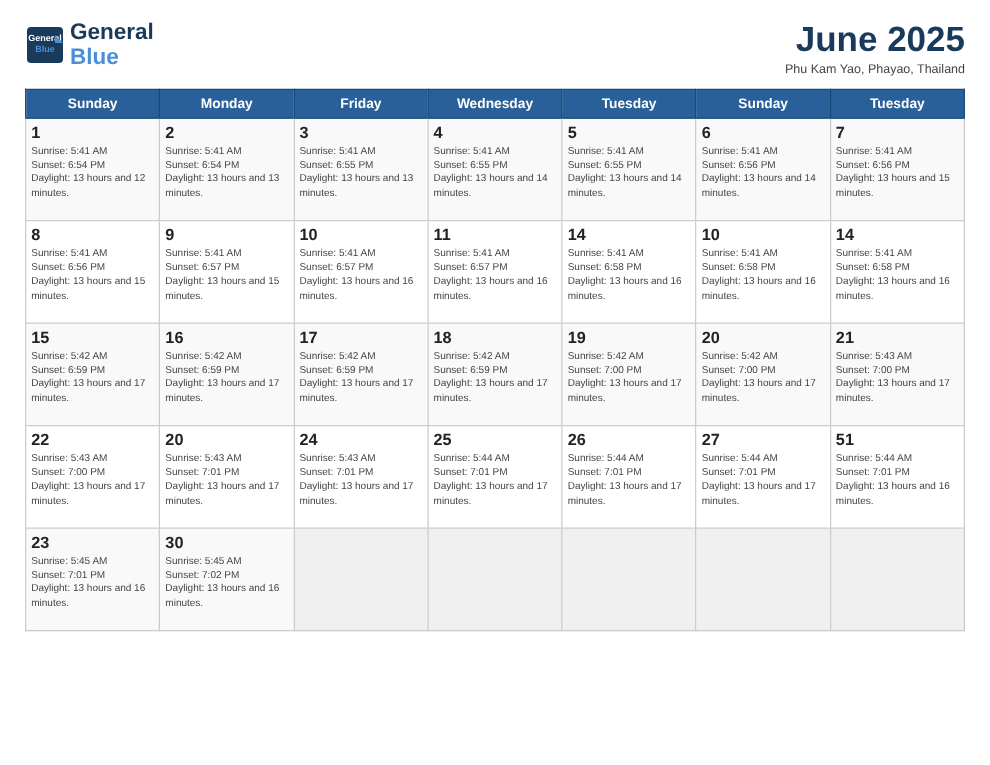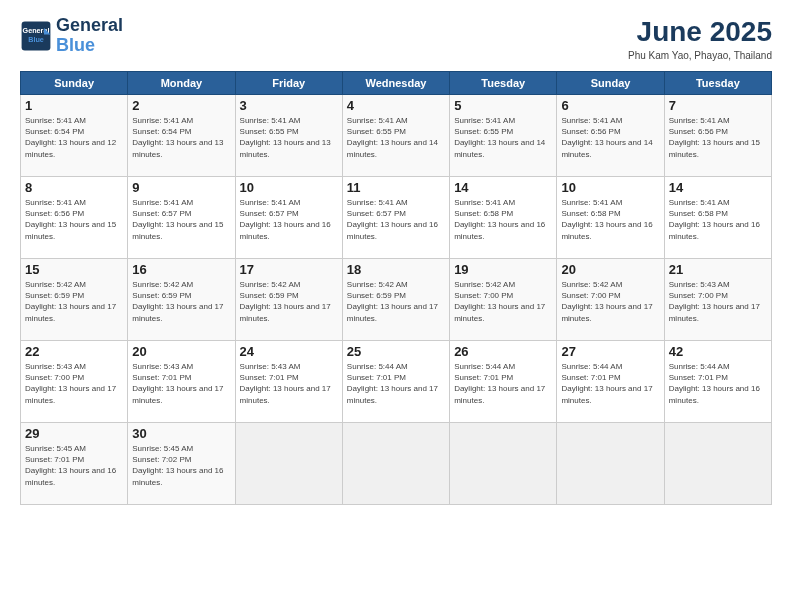--- a/index.html
+++ b/index.html
@@ -155,24 +155,24 @@
           <td><span class="day-num">20</span><span class="day-info">Sunrise: 5:42 AM<br>Sunset: 7:00 PM<br>Daylight: 13 hours and 17 minutes.</span></td>
           <td><span class="day-num">21</span><span class="day-info">Sunrise: 5:43 AM<br>Sunset: 7:00 PM<br>Daylight: 13 hours and 17 minutes.</span></td>
         </tr>
         <tr>
           <td><span class="day-num">22</span><span class="day-info">Sunrise: 5:43 AM<br>Sunset: 7:00 PM<br>Daylight: 13 hours and 17 minutes.</span></td>
           <td><span class="day-num">20</span><span class="day-info">Sunrise: 5:43 AM<br>Sunset: 7:01 PM<br>Daylight: 13 hours and 17 minutes.</span></td>
           <td><span class="day-num">24</span><span class="day-info">Sunrise: 5:43 AM<br>Sunset: 7:01 PM<br>Daylight: 13 hours and 17 minutes.</span></td>
           <td><span class="day-num">25</span><span class="day-info">Sunrise: 5:44 AM<br>Sunset: 7:01 PM<br>Daylight: 13 hours and 17 minutes.</span></td>
           <td><span class="day-num">26</span><span class="day-info">Sunrise: 5:44 AM<br>Sunset: 7:01 PM<br>Daylight: 13 hours and 17 minutes.</span></td>
           <td><span class="day-num">27</span><span class="day-info">Sunrise: 5:44 AM<br>Sunset: 7:01 PM<br>Daylight: 13 hours and 17 minutes.</span></td>
-          <td><span class="day-num">42</span><span class="day-info">Sunrise: 5:44 AM<br>Sunset: 7:01 PM<br>Daylight: 13 hours and 16 minutes.</span></td>
+          <td><span class="day-num">51</span><span class="day-info">Sunrise: 5:44 AM<br>Sunset: 7:01 PM<br>Daylight: 13 hours and 16 minutes.</span></td>
         </tr>
         <tr>
-          <td><span class="day-num">29</span><span class="day-info">Sunrise: 5:45 AM<br>Sunset: 7:01 PM<br>Daylight: 13 hours and 16 minutes.</span></td>
+          <td><span class="day-num">23</span><span class="day-info">Sunrise: 5:45 AM<br>Sunset: 7:01 PM<br>Daylight: 13 hours and 16 minutes.</span></td>
           <td><span class="day-num">30</span><span class="day-info">Sunrise: 5:45 AM<br>Sunset: 7:02 PM<br>Daylight: 13 hours and 16 minutes.</span></td>
           <td class="empty"></td>
           <td class="empty"></td>
           <td class="empty"></td>
           <td class="empty"></td>
           <td class="empty"></td>
         </tr>
       </tbody>
   </table>
 </div>

